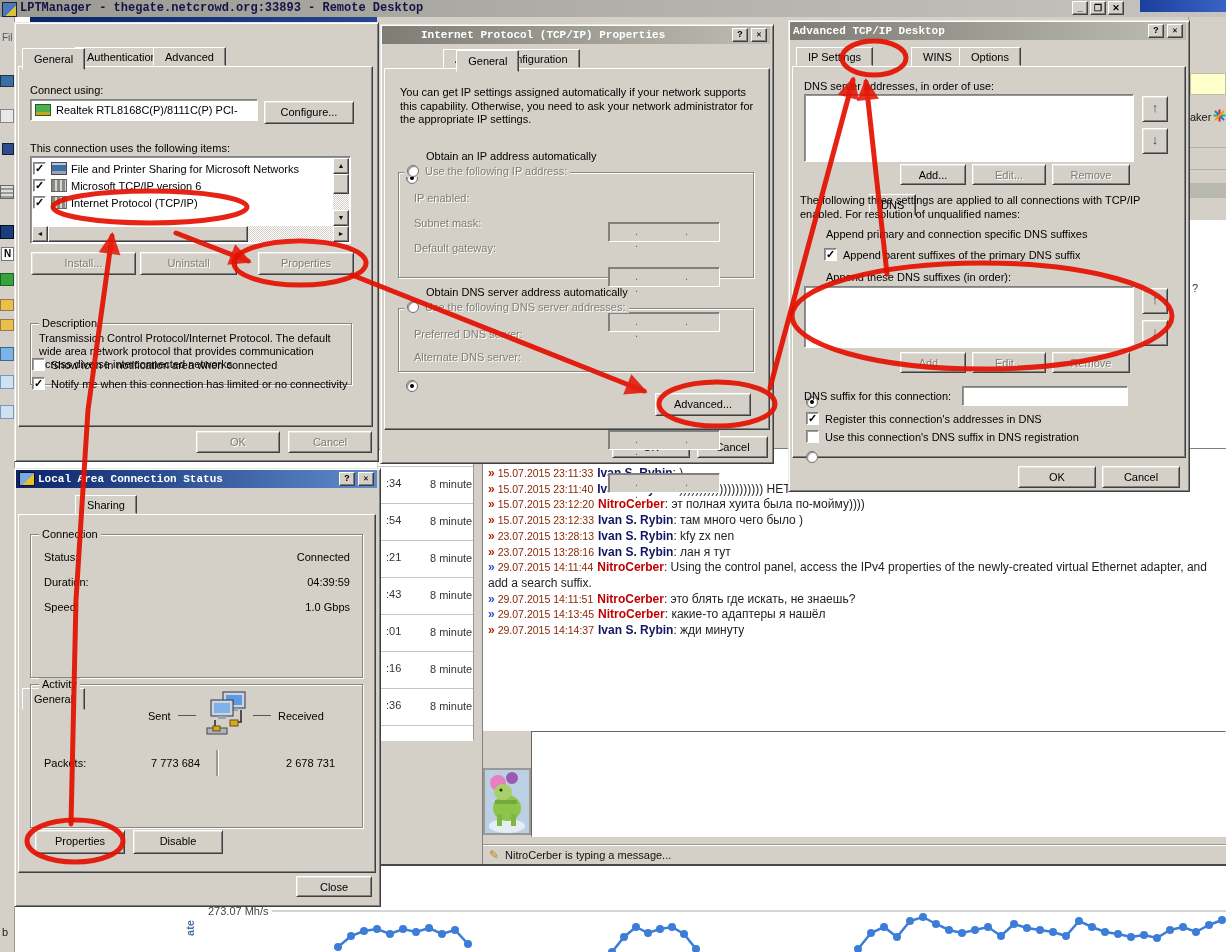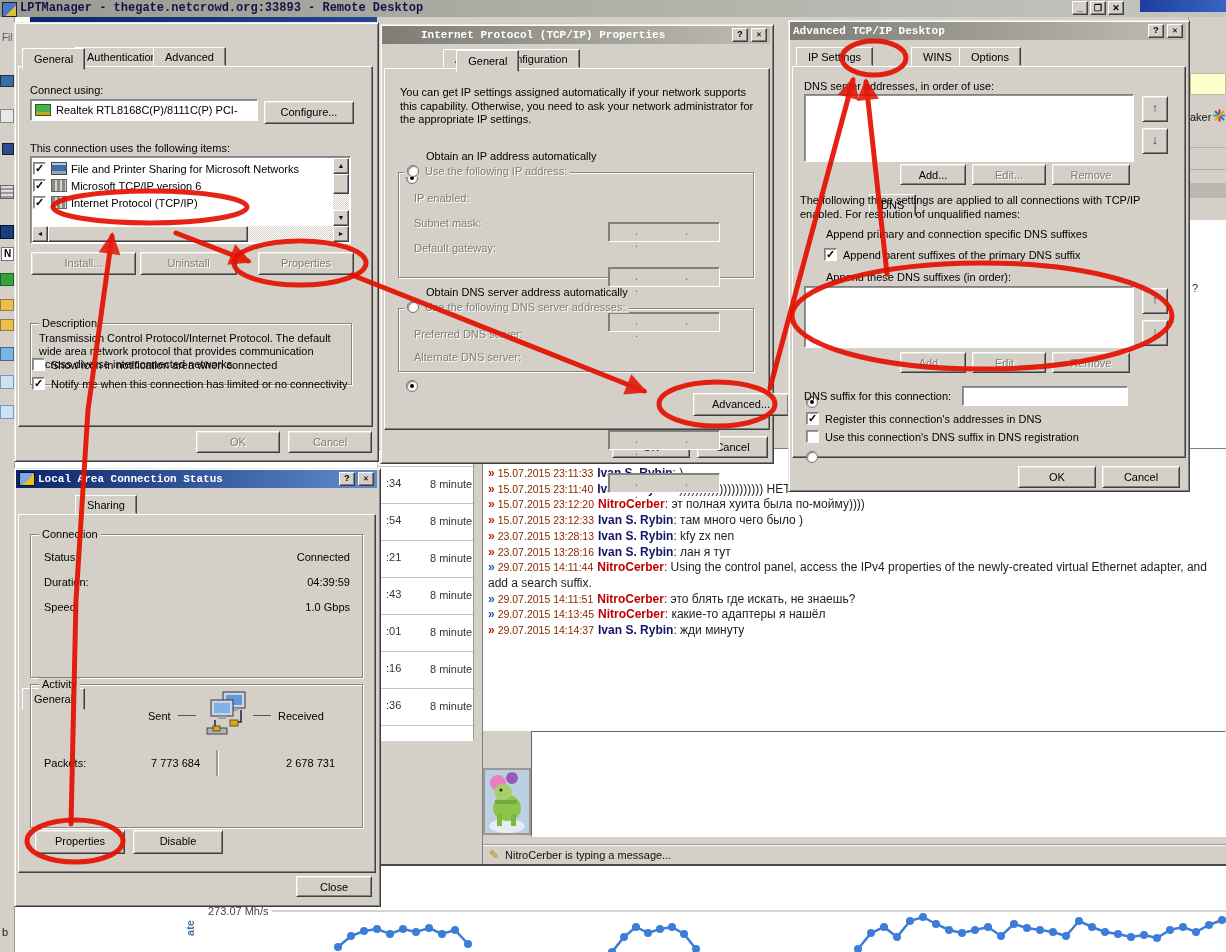--- a/index.html
+++ b/index.html
@@ -278,21 +278,21 @@
 <div class="abs lbl" style="left:426px;top:286px;z-index:16;">Obtain DNS server address automatically</div>
 <div class="abs grp" style="left:398px;top:308px;width:356px;height:64px;z-index:16;"></div>
 <div class="abs face" style="left:404px;top:301px;z-index:17;display:flex;gap:6px;padding:0 3px;">
   <span class="rad"></span>
   <span class="lbl" style="color:#7e7e76;text-shadow:1px 1px 0 #fff;">Use the following DNS server addresses:</span>
 </div>
 <div class="abs lbl dis" style="left:414px;top:328px;z-index:17;">Preferred DNS server:</div>
 <div class="abs sunk gray dotf" style="left:608px;top:324px;width:112px;height:20px;z-index:17;"></div>
 <div class="abs lbl dis" style="left:414px;top:351px;z-index:17;">Alternate DNS server:</div>
 <div class="abs sunk gray dotf" style="left:608px;top:347px;width:112px;height:20px;z-index:17;"></div>
-<div class="abs btn" style="left:693px;top:393px;width:96px;height:23px;z-index:16;">Advanced...</div>
+<div class="abs btn" style="left:655px;top:393px;width:96px;height:23px;z-index:16;">Advanced...</div>
 <div class="abs btn" style="left:612px;top:436px;width:78px;height:22px;z-index:16;">OK</div>
 <div class="abs btn" style="left:697px;top:436px;width:71px;height:22px;z-index:16;">Cancel</div>
 
 
 <div class="abs win" style="left:788px;top:20px;width:400px;height:470px;z-index:20;"></div>
 <div class="abs tbar inactive" style="left:790px;top:22px;width:396px;z-index:21;">
   <span style="flex:1;white-space:nowrap;overflow:hidden;">Advanced TCP/IP Desktop</span>
   <span class="tbtn">?</span>
   <span class="tbtn">✕</span>
 </div>

